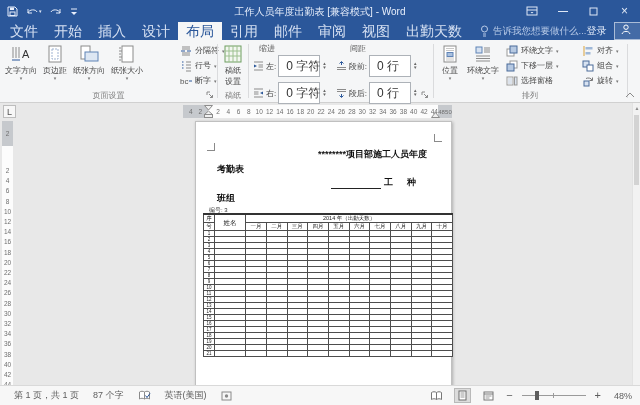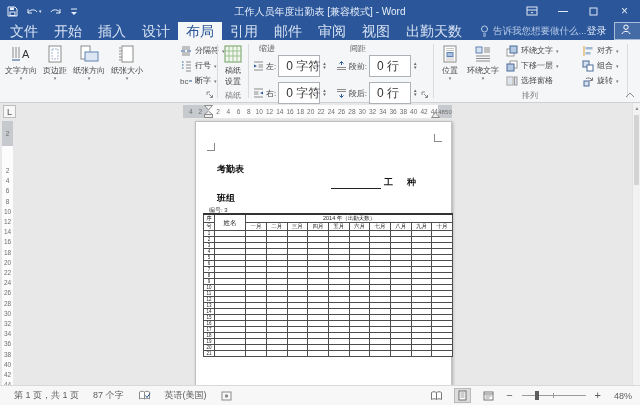--- a/index.html
+++ b/index.html
@@ -270,20 +270,21 @@
     <span>
             <svg width="12" height="12" viewBox="0 0 12 12">
               <text x="0" y="9" font-size="8" fill="#555">bc</text>
               <path d="M9 6h3" stroke="#2b579a"></path>
             </svg>
           </span>
     <span>断字</span>
     <span class="sarrow">▾</span>
         </div>
       </div>
+    <div class="grp-label">页面设置</div>
     <span class="launcher" style="right:2px">
         <svg width="8" height="8" viewBox="0 0 8 8">
           <path d="M1 1h3M1 1v3" stroke="#8a8a8a" fill="none"></path>
           <path d="M3 3l3.5 3.5" stroke="#8a8a8a"></path>
           <path d="M6.5 4v2.5H4" fill="none" stroke="#8a8a8a"></path>
         </svg>
       </span>
   </div>
   <div class="rdivider" style="left:217px"></div>
 
@@ -551,20 +552,21 @@
         <span class="vnum" style="top: 200.6px;">38</span>
         <span class="vnum" style="top: 210.8px;">40</span>
         <span class="vnum" style="top: 221px;">42</span>
         <span class="vnum" style="top: 231.2px;">44</span>
       </div>
   </div>
 
   <div id="page">
     <div class="cropmark" id="crop-tl"></div>
     <div class="cropmark" id="crop-tr"></div>
+    <div id="doc-title1">********项目部施工人员年度</div>
     <div id="doc-title2">考勤表</div>
     <div id="worktype-line">
       <span id="worktype-blank"></span>
       <span>工</span>
       <span id="worktype-gap"></span>
       <span>种</span>
     </div>
     <div id="doc-group">班组</div>
     <div id="code-line">
       <span>编号: 3</span>

